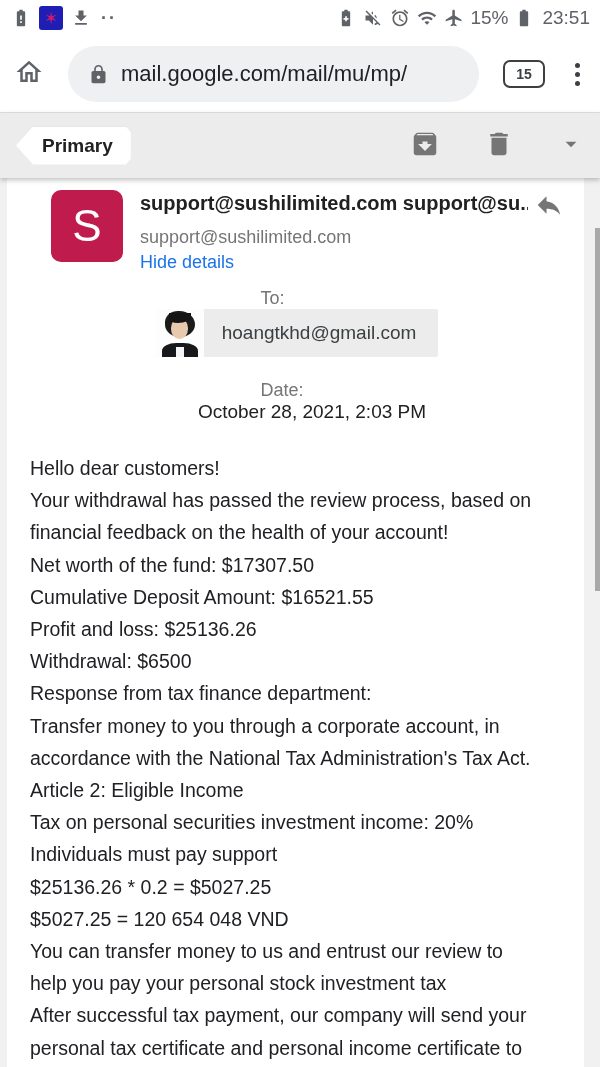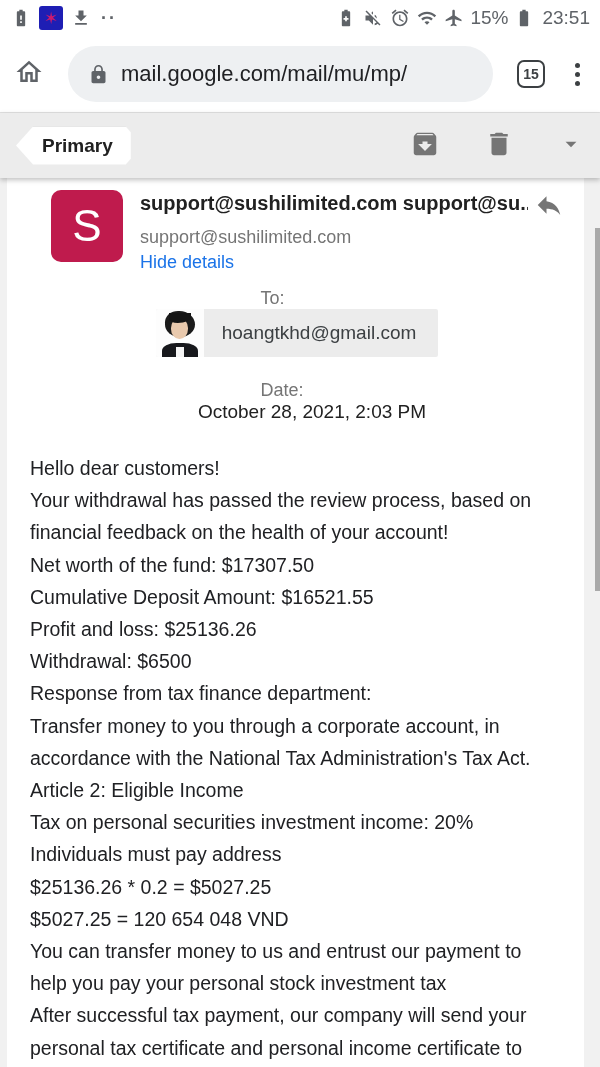--- a/index.html
+++ b/index.html
@@ -30,21 +30,21 @@
     background:#fff; border-bottom:1px solid #e2e2e2;
   }
   .home-btn svg { width:30px; height:30px; fill:#5f6368; }
   .omnibox {
     flex:1; height:56px; background:#eef0f2; border-radius:28px;
     display:flex; align-items:center; gap:12px; padding:0 20px; min-width:0;
   }
   .omnibox svg { width:21px; height:21px; fill:#5f6368; flex:0 0 auto; }
   .url-text { font-size:22px; color:#202124; white-space:nowrap; overflow:hidden; }
   .tab-counter {
-    width:28px; height:28px; border:2.5px solid #3c4043; border-radius:7px;
+    width:42px; height:28px; border:2.5px solid #3c4043; border-radius:7px;
     display:flex; align-items:center; justify-content:center;
     font-size:14px; font-weight:bold; color:#3c4043; flex:0 0 auto;
   }
   .kebab { display:flex; flex-direction:column; gap:4px; padding:4px 6px; }
   .kebab i { width:5px; height:5px; border-radius:50%; background:#3c4043; display:block; }
   
   .primary-bar {
     height:65px; background:#ececec; display:flex; align-items:center;
     padding:8px 16px; position:relative; z-index:3;
     box-shadow:0 2px 5px rgba(0,0,0,.25);
@@ -244,24 +244,24 @@
           <div class="body-line">financial feedback on the health of your account!</div>
           <div class="body-line">Net worth of the fund: $17307.50</div>
           <div class="body-line">Cumulative Deposit Amount: $16521.55</div>
           <div class="body-line">Profit and loss: $25136.26</div>
           <div class="body-line">Withdrawal: $6500</div>
           <div class="body-line">Response from tax finance department:</div>
           <div class="body-line">Transfer money to you through a corporate account, in</div>
           <div class="body-line">accordance with the National Tax Administration's Tax Act.</div>
           <div class="body-line">Article 2: Eligible Income</div>
           <div class="body-line">Tax on personal securities investment income: 20%</div>
-          <div class="body-line">Individuals must pay address</div>
+          <div class="body-line">Individuals must pay support</div>
           <div class="body-line">$25136.26 * 0.2 = $5027.25</div>
           <div class="body-line">$5027.25 = 120 654 048 VND</div>
-          <div class="body-line">You can transfer money to us and entrust our payment to</div>
+          <div class="body-line">You can transfer money to us and entrust our review to</div>
           <div class="body-line">help you pay your personal stock investment tax</div>
           <div class="body-line">After successful tax payment, our company will send your</div>
           <div class="body-line">personal tax certificate and personal income certificate to</div>
           <div class="body-line">your current address, including email to you.</div>
         </div>
 
     </div>
     <div class="scroll-thumb"></div>
   </div>
 

